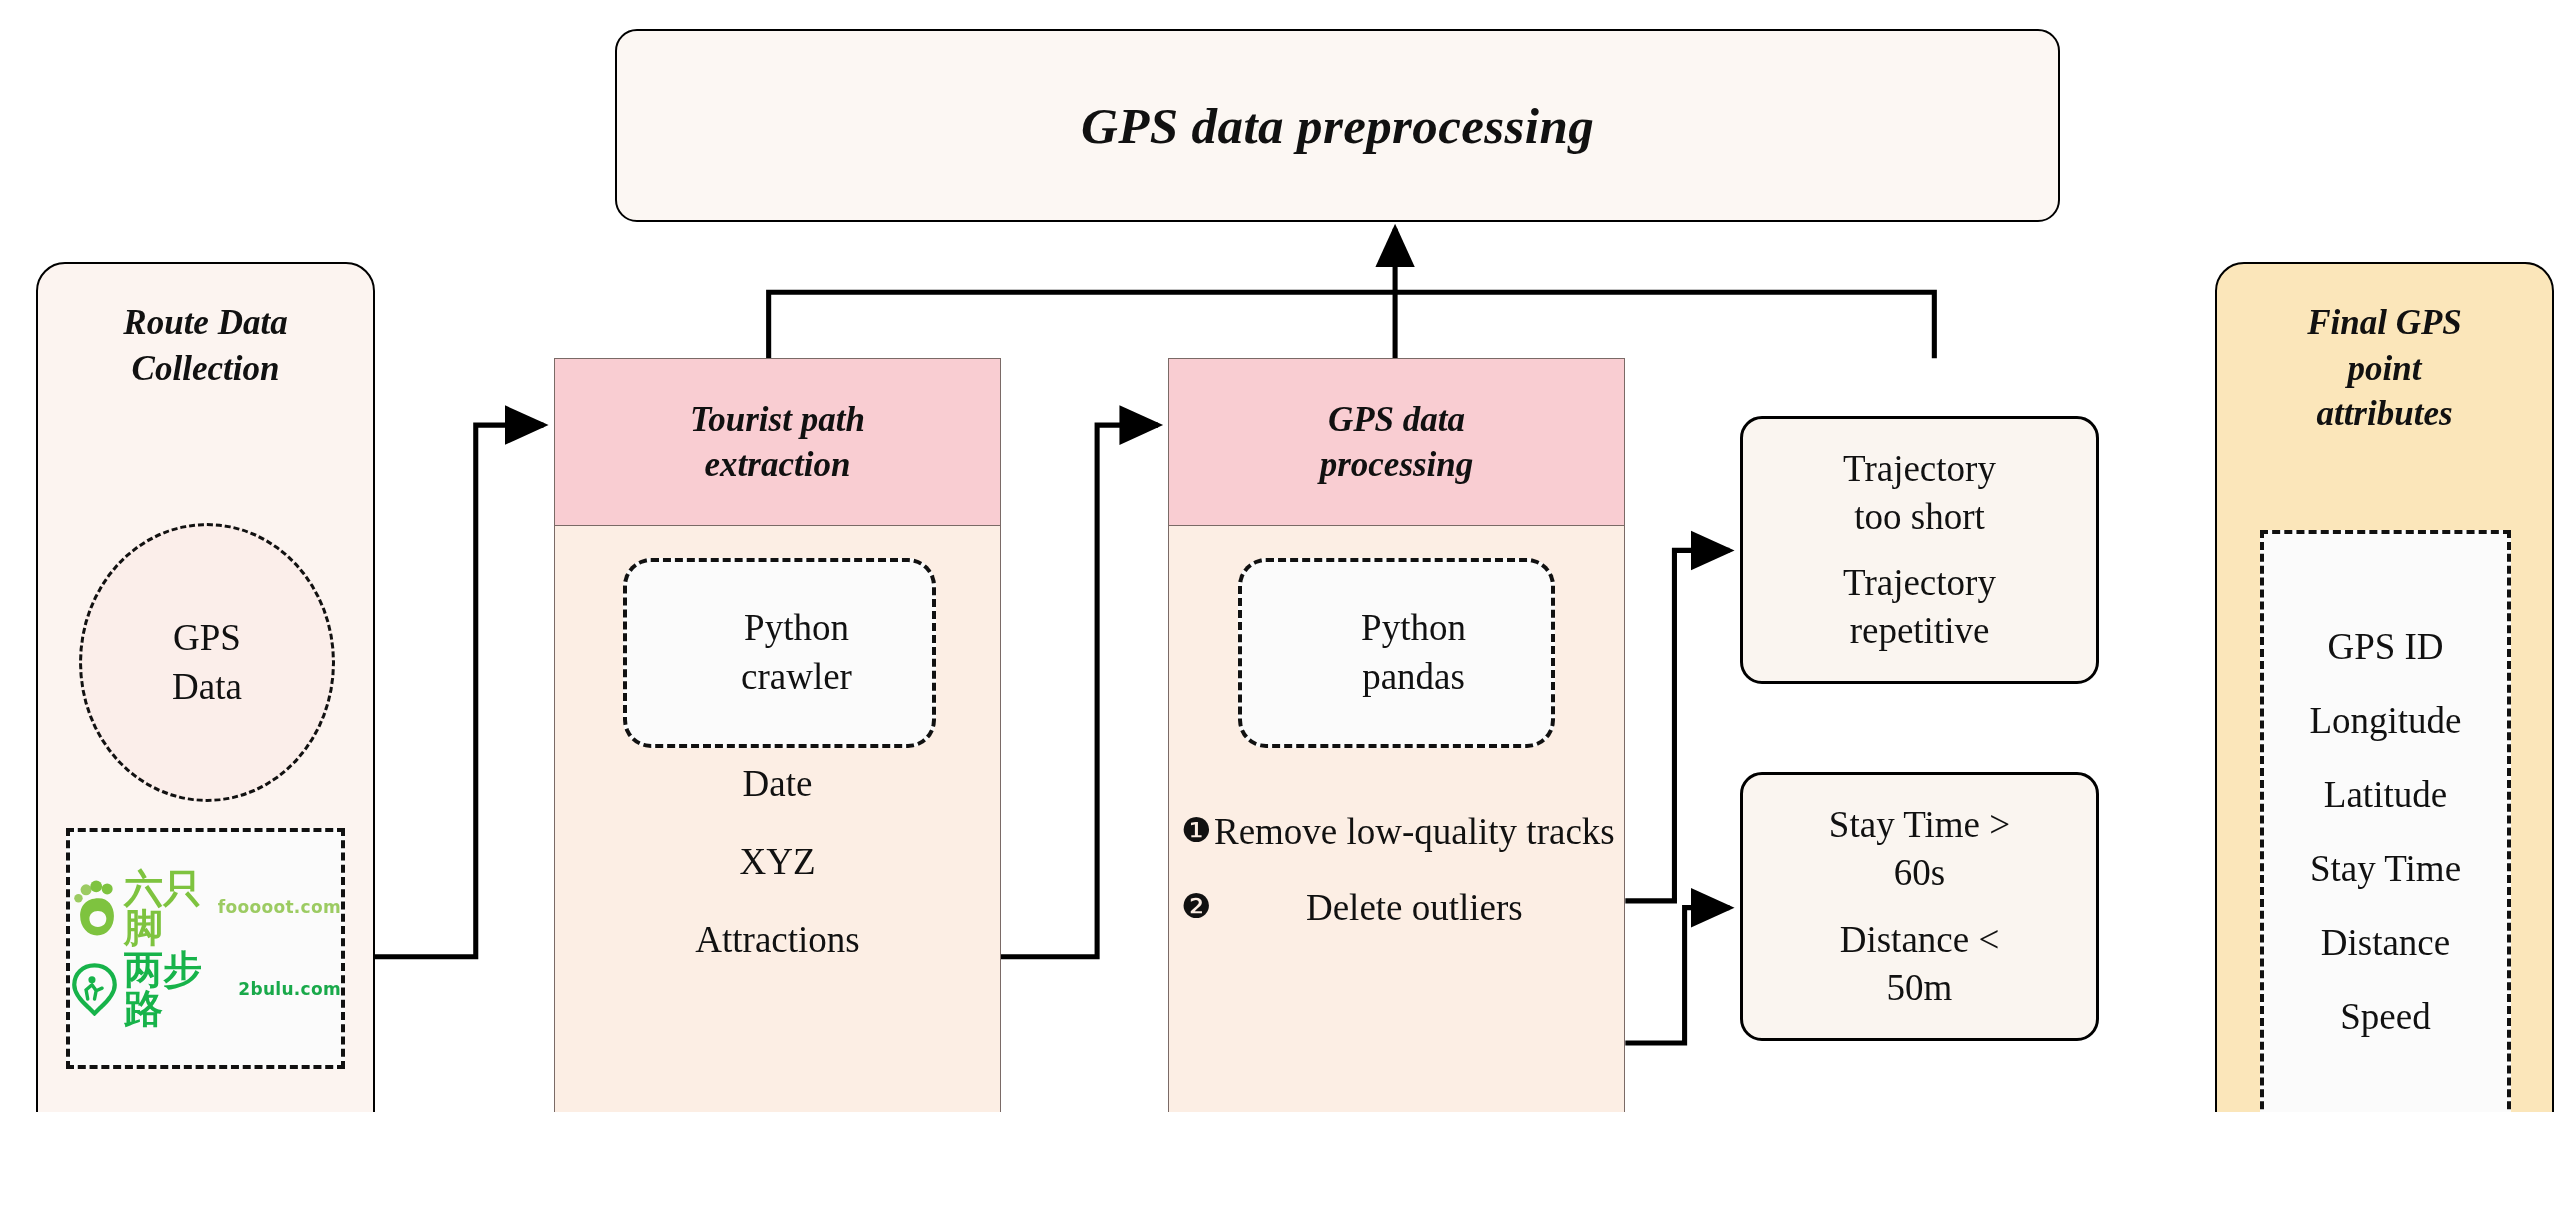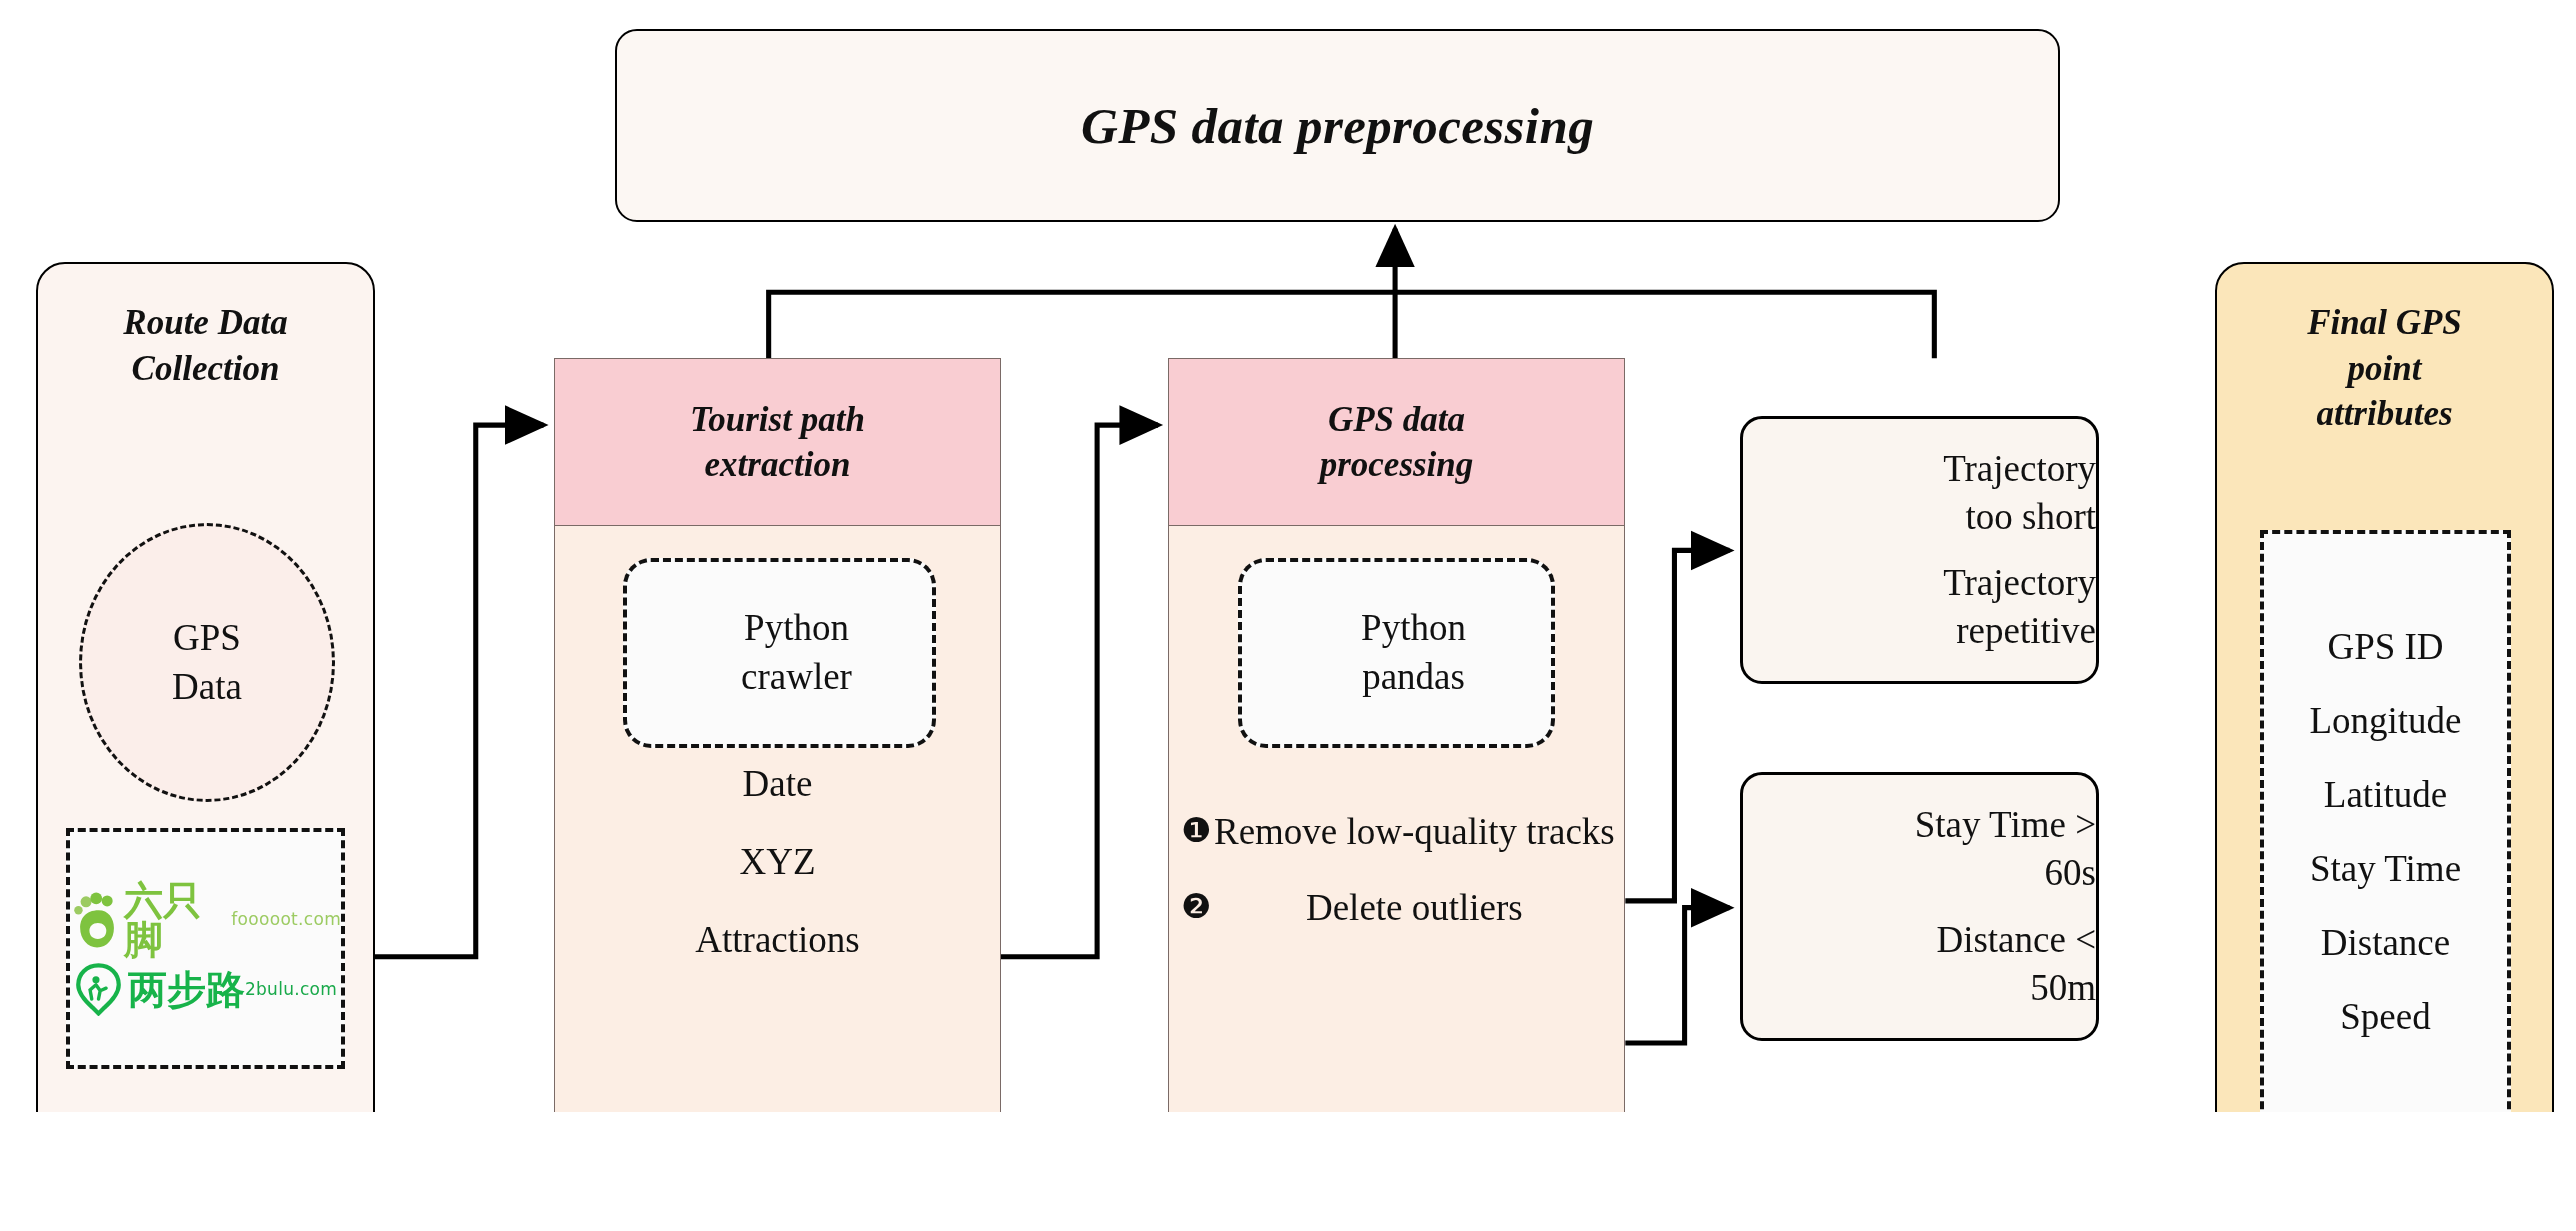--- a/index.html
+++ b/index.html
@@ -40,21 +40,21 @@
   #gps-ellipse span{font-size:37px;line-height:1.32;color:#111;}
 
   
   #logo-box{
     left:66px;top:828px;width:279px;height:241px;
     border:4.2px dashed #111;background:#fbfbfb;
     display:flex;flex-direction:column;align-items:center;justify-content:center;gap:3.4px;
   }
   .logo-row{display:flex;align-items:center;justify-content:center;gap:5.1px;width:100%;}
   .logo-cn{font-family:"DejaVu Sans",sans-serif;font-weight:bold;font-size:39px;line-height:1;}
-  .logo-url{font-family:"DejaVu Sans",sans-serif;font-weight:normal;font-size:17px;line-height:1;letter-spacing:0.3px;}
+  .logo-url{font-family:"DejaVu Sans",sans-serif;font-weight:bold;font-size:17px;line-height:1;letter-spacing:0.3px;}
   .lg1{color:#7ec33f;}
   .lg2{color:#17b34a;}
   .lg1u{color:#9ccb62;}
   .lg2u{color:#19a94a;}
   .logo-stack{display:flex;flex-direction:row;align-items:center;}
 
   
   .logo-mark{flex:0 0 auto;}
 
   
@@ -85,21 +85,21 @@
   #tourist-list div{margin-bottom:41px;}
 
   #gpsproc-list{position:absolute;left:12px;right:6.8px;top:449px;text-align:left;font-size:37px;line-height:1.28;color:#111;}
   #gpsproc-list .li{display:flex;align-items:flex-start;margin-bottom:29px;}
   #gpsproc-list .num{flex:0 0 auto;font-family:"DejaVu Sans",sans-serif;font-size:34px;line-height:1.35;}
   #gpsproc-list .txt{flex:1 1 auto;text-align:center;}
 
   
   .outbox{
     background:#faf5f0;border:3.4px solid #000;border-radius:22px;
-    display:flex;flex-direction:column;align-items:flex-end;justify-content:center;
+    display:flex;flex-direction:column;align-items:center;justify-content:center;
     font-size:37px;line-height:1.30;color:#111;text-align:center;
   }
   #traj-box{left:1740px;top:416px;width:359px;height:268px;}
   #stay-box{left:1740px;top:772px;width:359px;height:269px;}
   .outbox .gap{height:18.6px;}
 
   
   #attr-box{
     left:2260px;top:530px;width:251px;height:603px;
     border:4.2px dashed #111;background:#fbfbfb;

